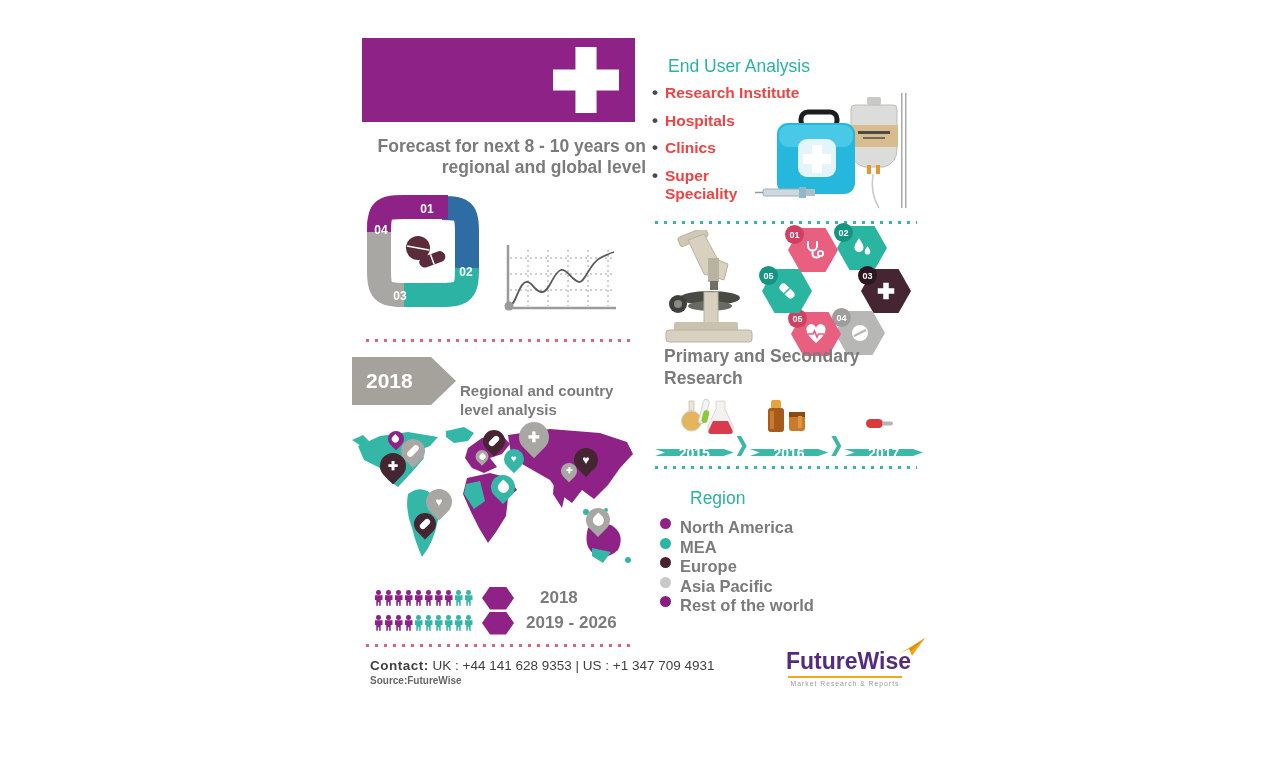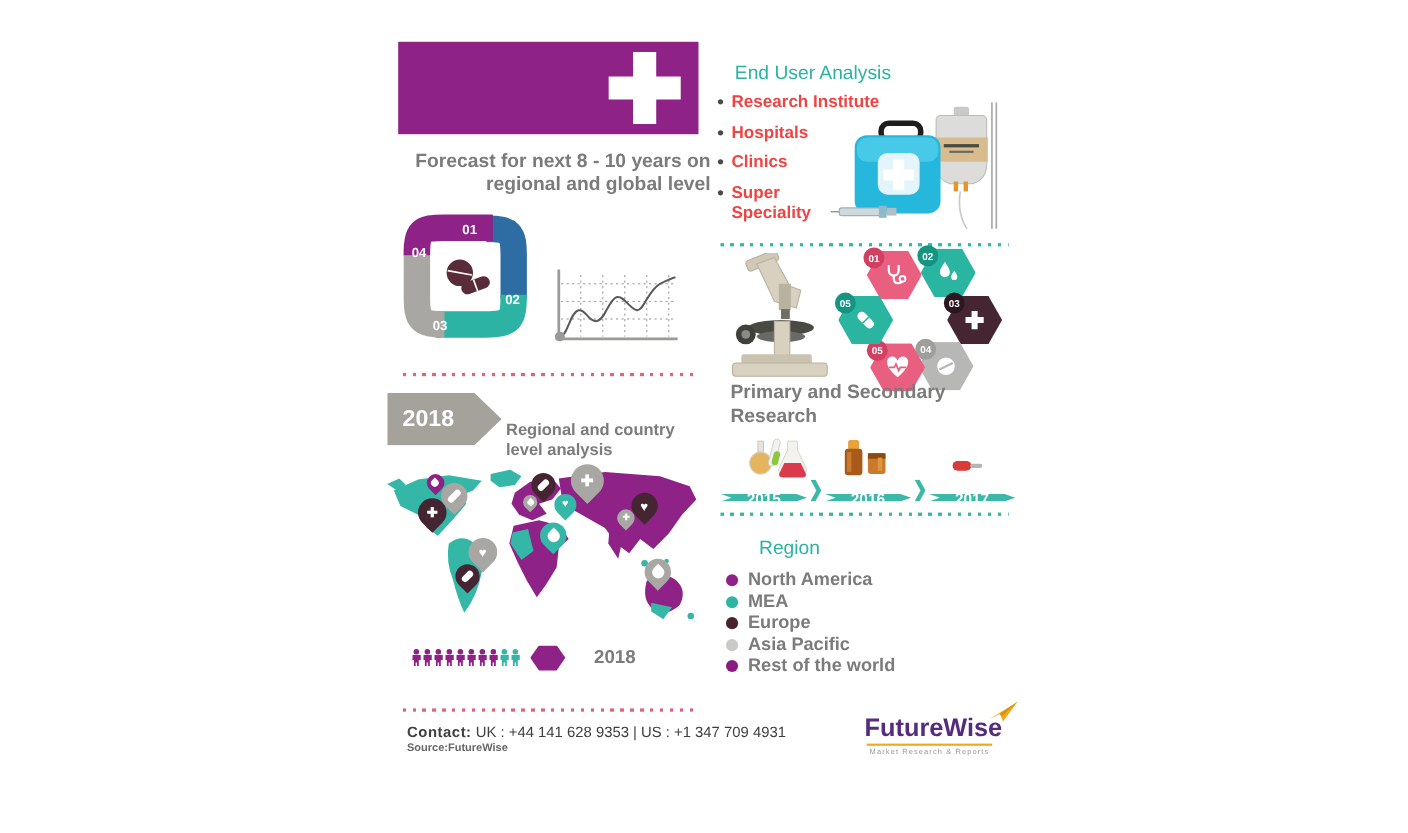--- a/index.html
+++ b/index.html
@@ -72,21 +72,21 @@
 
   
   .tl-band { left:655px; top:436px; width:268px; height:20px; display:flex; align-items:stretch; gap:3px; }
   .tl-seg { flex:1; background:#3cb8a8; color:#fff; font-size:14px; font-weight:bold;
             display:flex; align-items:center; justify-content:center;
             clip-path:polygon(0 0,calc(100% - 10px) 0,100% 50%,calc(100% - 10px) 100%,0 100%,10px 50%);margin-top:13px; }
   .tl-chev { width:10px; background:#3cb8a8; clip-path:polygon(0 0,45% 0,100% 50%,45% 100%,0 100%,55% 50%); }
 
   
   .legend { left:660px; top:518px; list-style:none; margin:0; padding:0; }
-  .legend li { display:flex; align-items:center; height:19.5px; }
+  .legend li { display:flex; height:19.5px; }
   .legend .dot { width:11px; height:11px; border-radius:50%; margin-right:9px; flex:0 0 auto; }
   .legend .lbl { font-size:16.5px; font-weight:bold; color:#7b7b7b; }
 </style>
 </head>
 <body>
 
 <div id="canvas">
 
   <div class="abs banner">
     <div class="plus"></div>
@@ -208,20 +208,36 @@
           <span class="person" style="color: rgb(142, 34, 135);"></span>
           <span class="person" style="color: rgb(142, 34, 135);"></span>
           <span class="person" style="color: rgb(142, 34, 135);"></span>
           <span class="person" style="color: rgb(142, 34, 135);"></span>
           <span class="person" style="color: rgb(53, 183, 167);"></span>
           <span class="person" style="color: rgb(53, 183, 167);"></span>
         </span>
       <span class="pop-hex" style="background-color: rgb(142, 34, 135);"></span>
       <span class="pop-label gray-bold">2018</span>
     </div>
+    <div class="people-row">
+      <span style="display:flex;">
+          <span class="person" style="color: rgb(142, 34, 135);"></span>
+          <span class="person" style="color: rgb(142, 34, 135);"></span>
+          <span class="person" style="color: rgb(142, 34, 135);"></span>
+          <span class="person" style="color: rgb(142, 34, 135);"></span>
+          <span class="person" style="color: rgb(53, 183, 167);"></span>
+          <span class="person" style="color: rgb(53, 183, 167);"></span>
+          <span class="person" style="color: rgb(53, 183, 167);"></span>
+          <span class="person" style="color: rgb(53, 183, 167);"></span>
+          <span class="person" style="color: rgb(53, 183, 167);"></span>
+          <span class="person" style="color: rgb(53, 183, 167);"></span>
+        </span>
+      <span class="pop-hex" style="background-color: rgb(142, 34, 135);"></span>
+      <span class="pop-label gray-bold" style="margin-left:12px;">2019 - 2026</span>
+    </div>
   </div>
 
   <div class="abs dotsep pink" style="left:366px;top:644px;width:268px;"></div>
 
   <div class="abs contact">
     <div>
       <b>Contact:</b>
       <span>UK : +44 141 628 9353  |  US :  +1 347 709 4931</span>
     </div>
     <div class="source">Source:FutureWise</div>

